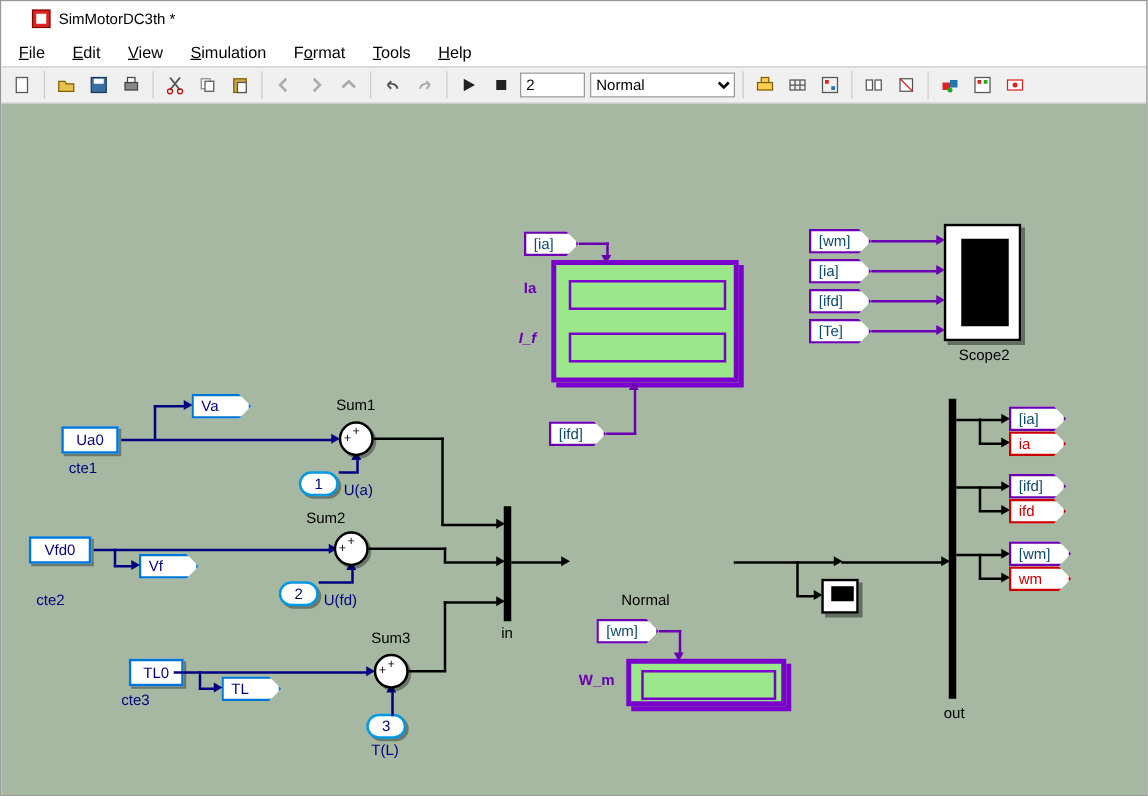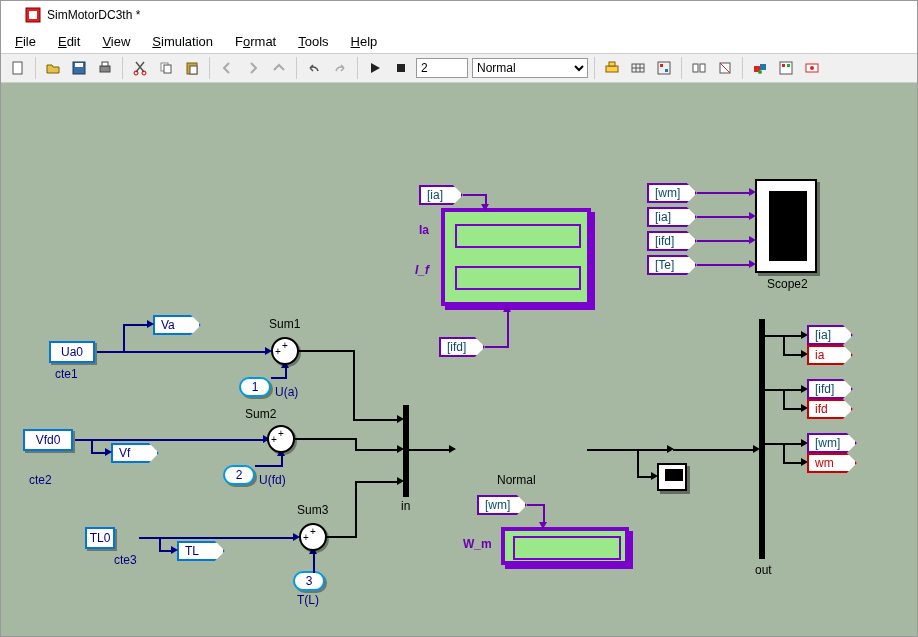--- a/index.html
+++ b/index.html
@@ -394,22 +394,22 @@
 
   <div class="const" style="left:22px; top:346px; width:50px;">Vfd0</div>
   <div class="lbl" style="left:28px; top:370px;margin-top:20px;">cte2</div>
   <div class="goto" style="left:110px; top:360px; width:48px;">Vf</div>
   <div class="hwire" style="left:74px; top:356px; width:190px;"></div>
   <div class="arr-r" style="left:262px; top:352px;"></div>
   <div class="vwire" style="left:90px; top:356px; height:14px;"></div>
   <div class="hwire" style="left:90px; top:369px; width:16px;"></div>
   <div class="arr-r" style="left:104px; top:365px;"></div>
 
-  <div class="const" style="left:84px; top:444px; width:30px;">TL0</div>
-  <div class="lbl" style="left:113px; top:470px;">cte3</div>
+  <div class="const" style="left:102px; top:444px; width:44px;">TL0</div>
+  <div class="lbl" style="left:96px; top:470px;">cte3</div>
   <div class="goto" style="left:176px; top:458px; width:48px;">TL</div>
   <div class="hwire" style="left:138px; top:454px; width:156px;"></div>
   <div class="arr-r" style="left:292px; top:450px;"></div>
   <div class="vwire" style="left:158px; top:454px; height:14px;"></div>
   <div class="hwire" style="left:158px; top:467px; width:14px;"></div>
   <div class="arr-r" style="left:170px; top:463px;"></div>
 
   <div class="inport" style="left:238px; top:294px;">1</div>
   <div class="lbl" style="left:274px; top:302px;">U(a)</div>
   <div class="vwire" style="left:284px; top:284px; height:12px;"></div>

